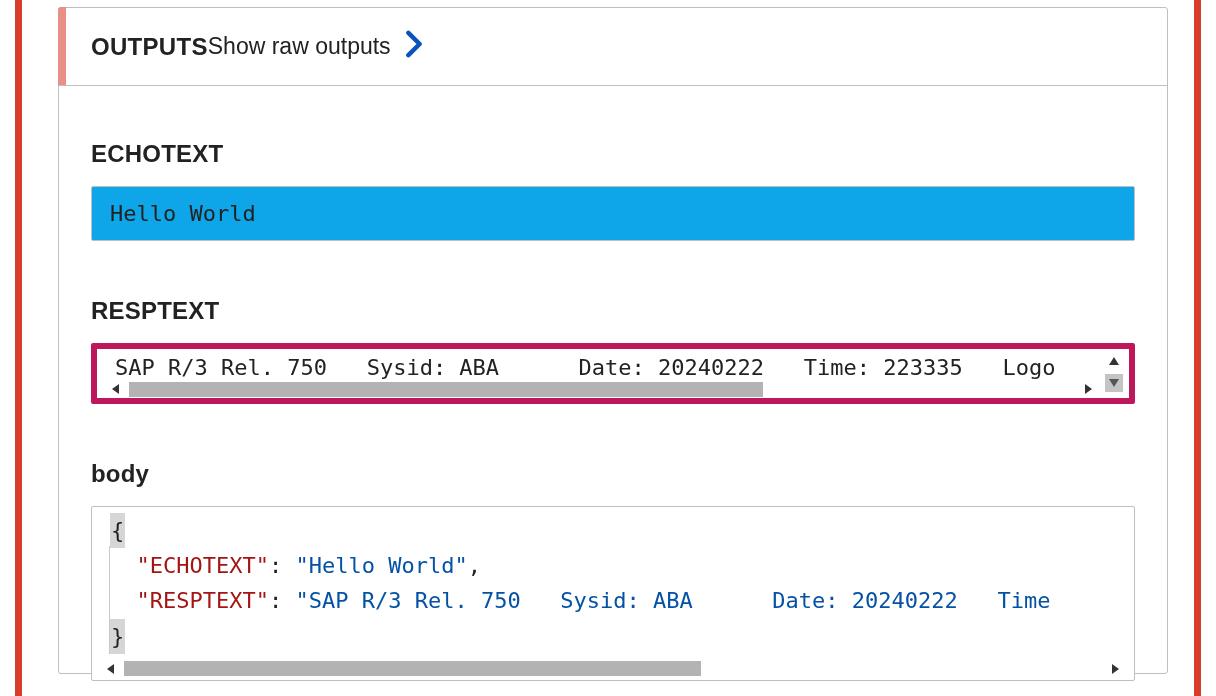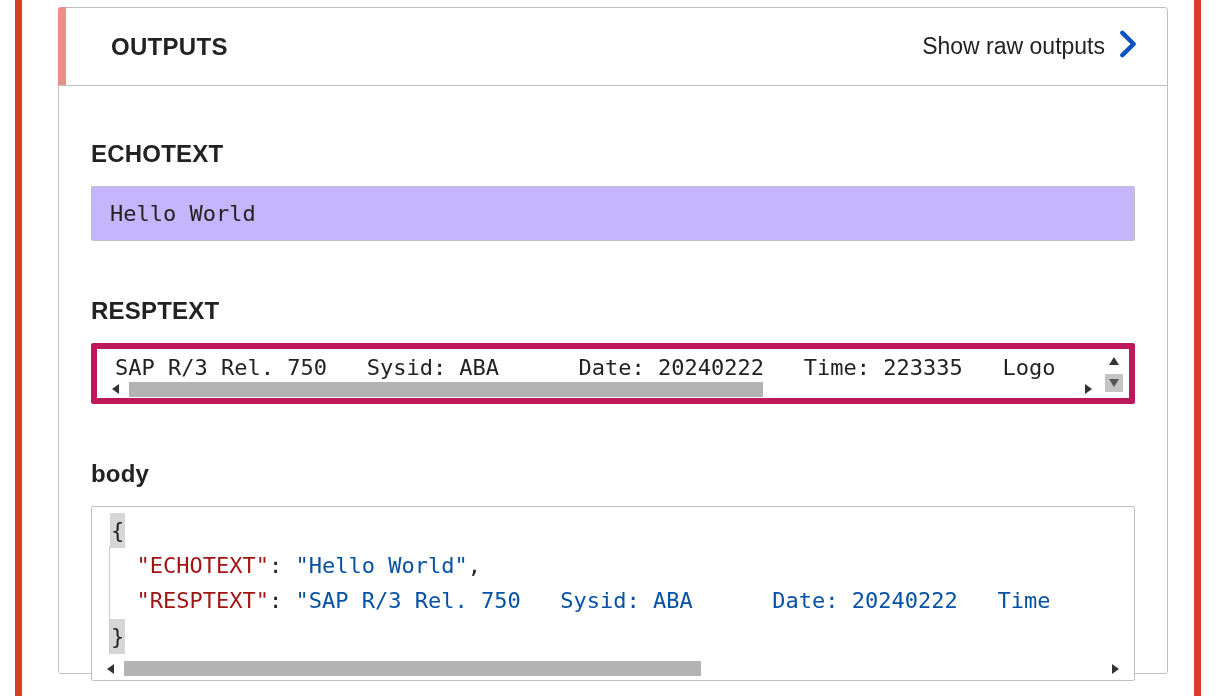--- a/index.html
+++ b/index.html
@@ -39,22 +39,21 @@
       border: 1px solid #bfbfbf;
       border-radius: 3px;
       background: #fff;
     }
     .header-bar {
       position: relative;
       height: 78px;
       border-bottom: 1px solid #bfbfbf;
       display: flex;
       align-items: center;
-      justify-content: space-between;
-      padding-left: 52px;
+      padding-left: 32px;
       padding-right: 30px;
     }
     .header-accent {
       position: absolute;
       left: -1px;
       top: -1px;
       width: 8px;
       height: 78px;
       background: #ea8f85;
       border-top-left-radius: 3px;
@@ -90,21 +89,21 @@
       margin-bottom: 18px;
       letter-spacing: 0.2px;
     }
     .field-box {
       border: 1px solid #bfbfbf;
       border-radius: 2px;
       padding: 14px 18px;
       font-family: "Menlo", "Consolas", monospace;
       font-size: 22px;
       color: #222;
-      background: #c4b5fd;
+      background: #0ea5e9;
     }
     .resp-box {
       border: 6px solid #be185d;
       border-radius: 2px;
       padding: 6px 18px 0 18px;
       font-family: "Menlo", "Consolas", monospace;
       font-size: 22px;
       color: #222;
       background: #fff;
       position: relative;

